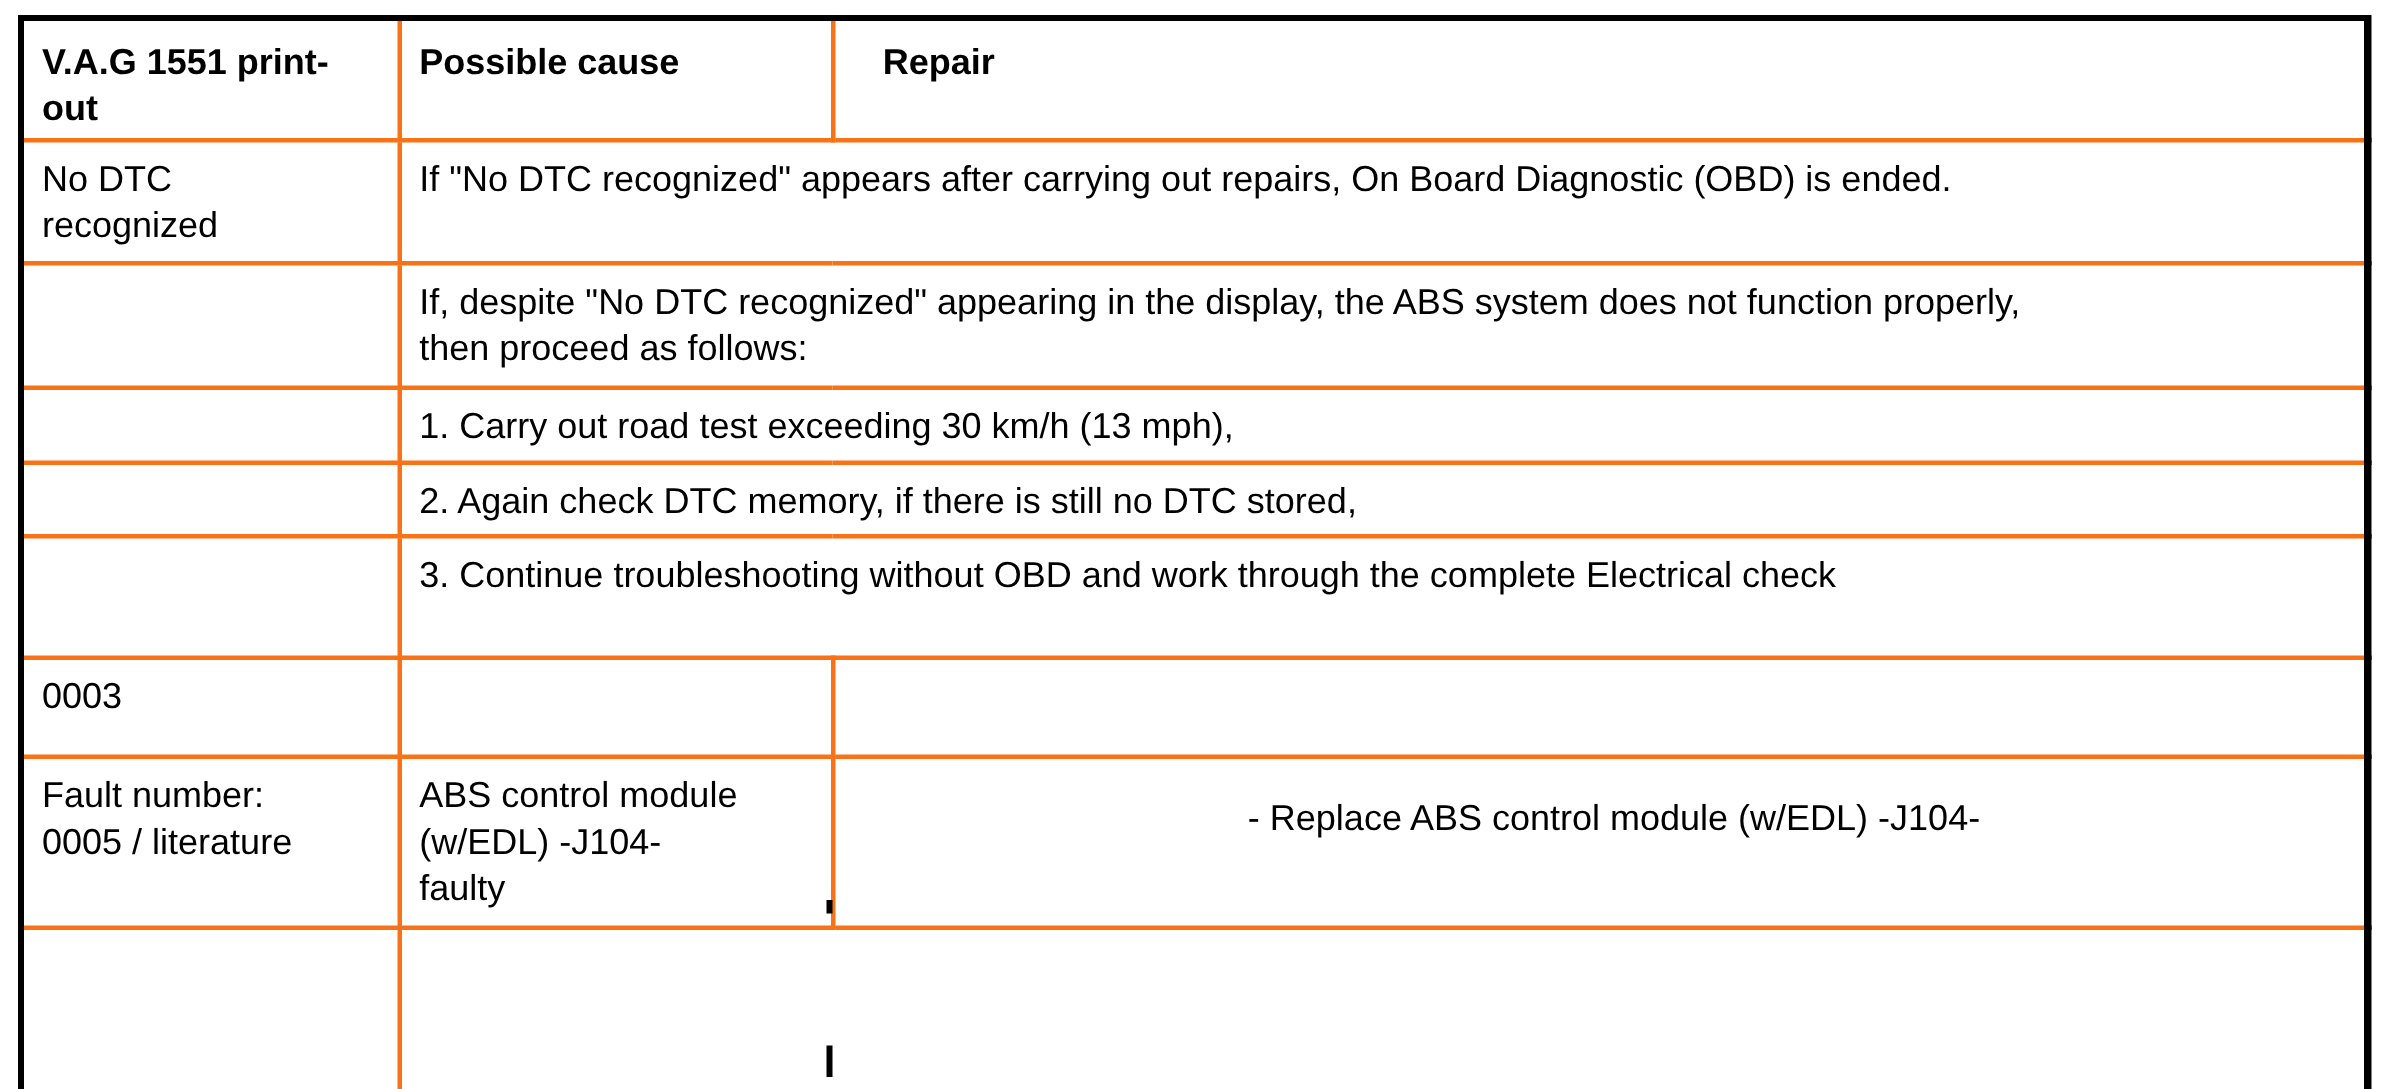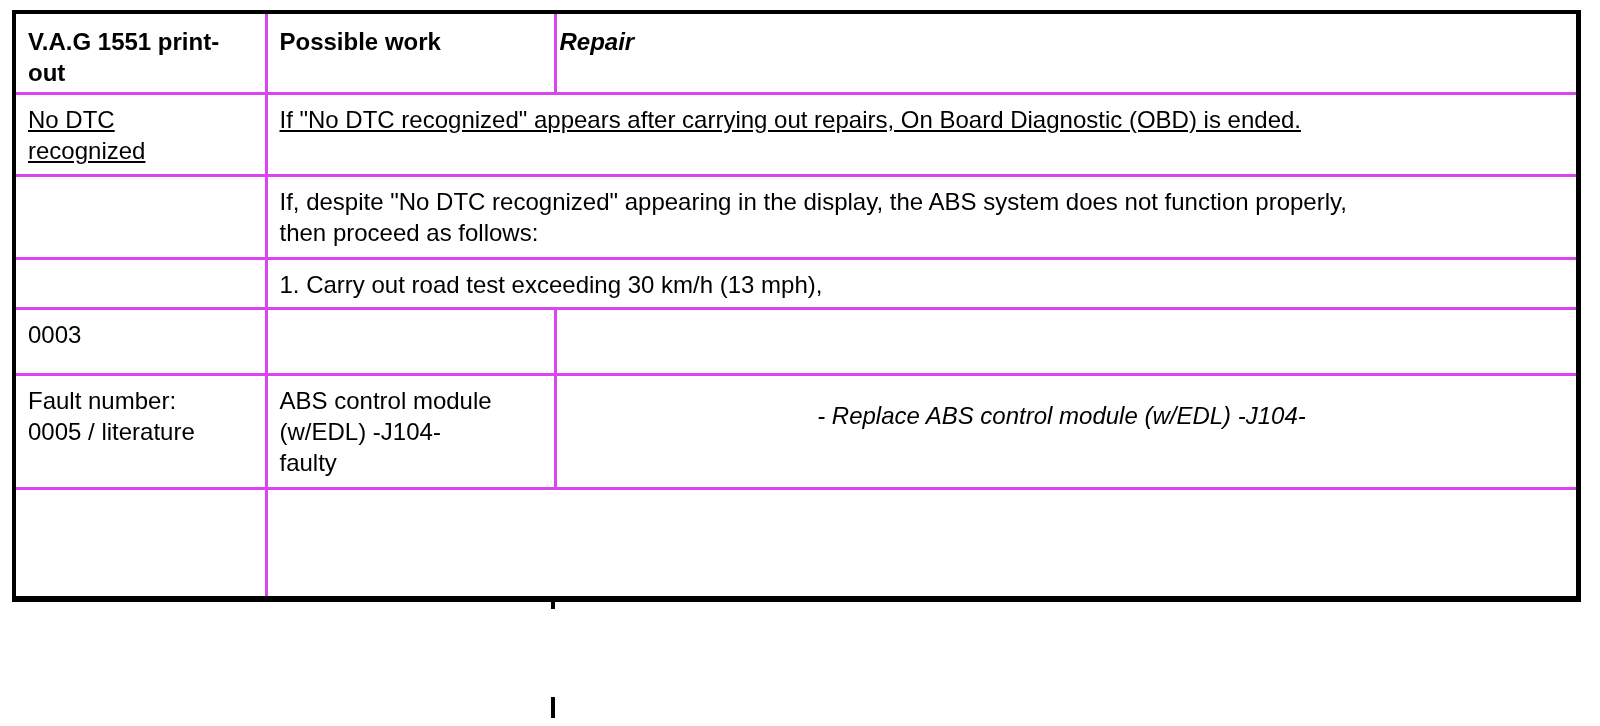--- a/index.html
+++ b/index.html
@@ -20,47 +20,46 @@
     top: 10px;
     width: 1564px;
     border-collapse: collapse;
     table-layout: fixed;
     border-top: 4px solid #000;
     border-left: 4px solid #000;
     border-right: 5px solid #000;
     border-bottom: 6px solid #000;
   }
   .doc-table td, .doc-table th {
-    border: 3px solid #d946ef;
+    border: 3px solid #f97316;
     vertical-align: top;
     text-align: left;
     font-size: 24px;
     line-height: 31px;
     font-weight: normal;
     padding: 9px 12px 4px 12px;
     white-space: pre-line;
     overflow: hidden;
   }
   .doc-table th {
     font-weight: bold;
     padding-top: 12px;
   }
   .doc-table .col-repair-cell {
-    padding-left: 3px;
-    font-style: italic;
+    padding-left: 32px;
   }
   .doc-table .pad-top-lg {
     padding-top: 24px;
     text-align: center;
   }
   
   .doc-table .no-right { border-right: none; }
   .doc-table .no-left  { border-left: none; }
   .r1 { height: 78px; }
-  .r2 { height: 82px; text-decoration: underline; }
+  .r2 { height: 82px; }
   .r3 { height: 83px; }
   .r4 { height: 50px; }
   .r5 { height: 49px; }
   .r6 { height: 81px; }
   .r7 { height: 66px; }
   .r8 { height: 114px; }
   .r9 { height: 110px; }
   .border-stub {
     position: absolute;
     width: 4px;
@@ -75,42 +74,50 @@
 <table class="doc-table">
   <colgroup>
     <col style="width:252px">
     <col style="width:289px">
     <col style="width:1023px">
   </colgroup>
   <tbody>
     <tr class="r1">
       <th>V.A.G 1551 print-
 out</th>
-      <th>Possible work</th>
+      <th>Possible cause</th>
       <th class="col-repair-cell">Repair</th>
     </tr>
 
     <tr class="r2">
       <td>No DTC
 recognized</td>
       <td colspan="2">If "No DTC recognized" appears after carrying out repairs, On Board Diagnostic (OBD) is ended.</td>
     </tr>
 
     <tr class="r3">
       <td></td>
       <td colspan="2">If, despite "No DTC recognized" appearing in the display, the ABS system does not function properly,
 then proceed as follows:</td>
     </tr>
 
     <tr class="r4">
       <td></td>
       <td colspan="2">1. Carry out road test exceeding 30 km/h (13 mph),</td>
     </tr>
 
+    <tr class="r5">
+      <td></td>
+      <td colspan="2">2. Again check DTC memory, if there is still no DTC stored,</td>
+    </tr>
 
+    <tr class="r6">
+      <td></td>
+      <td colspan="2">3. Continue troubleshooting without OBD and work through the complete Electrical check</td>
+    </tr>
 
     <tr class="r7">
       <td>0003</td>
       <td></td>
       <td class="col-repair-cell"></td>
     </tr>
 
     <tr class="r8">
       <td>Fault number:
 0005 / literature</td>

